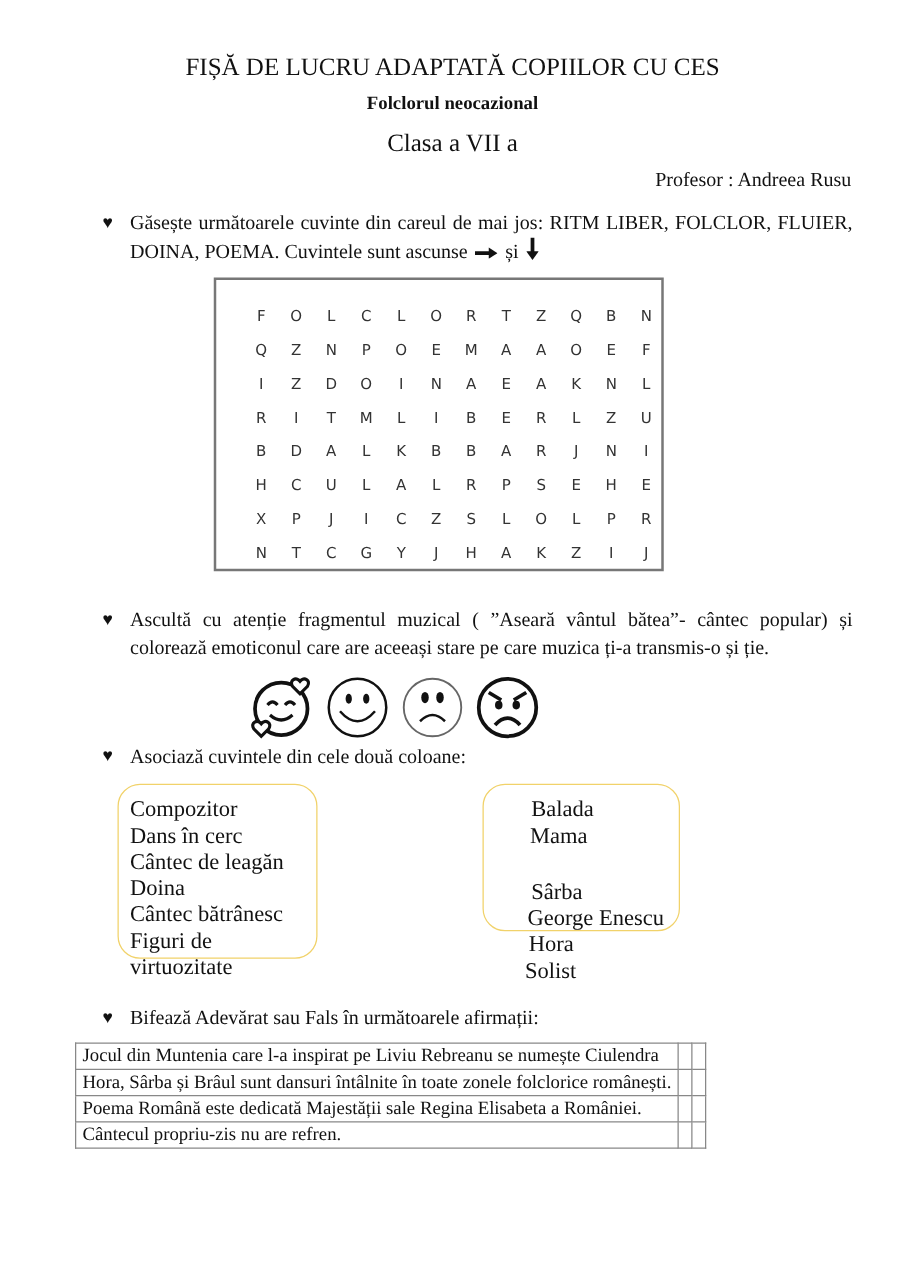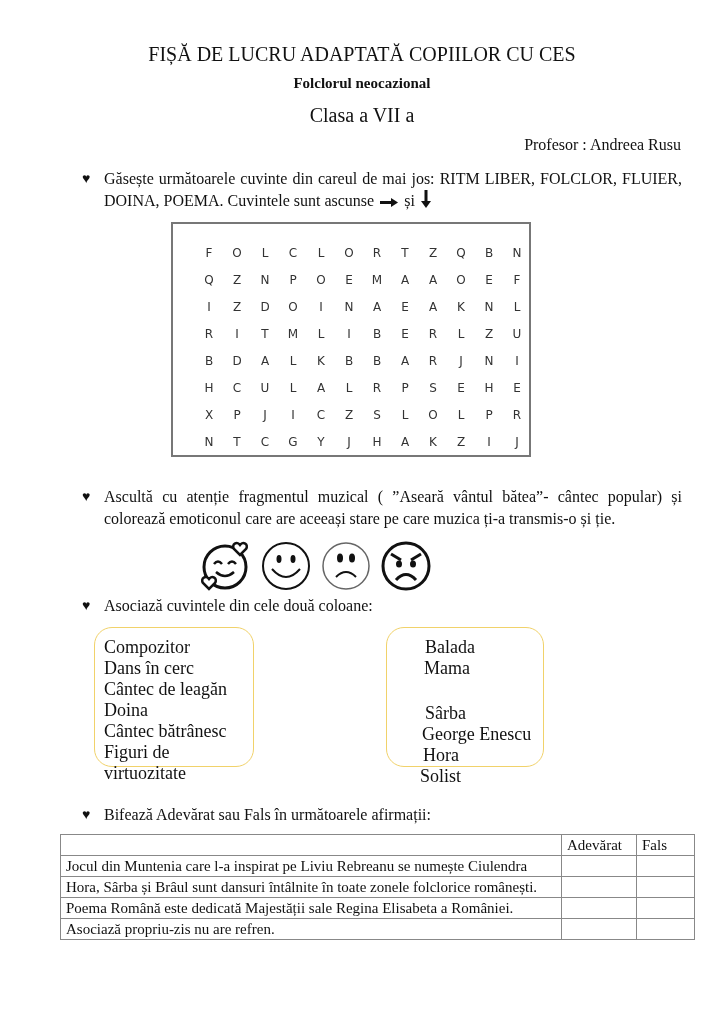--- a/index.html
+++ b/index.html
@@ -39,21 +39,21 @@
     .grid span { text-align: center; line-height: 27px; }
     
     .emotes { left: 200px; top: 540px; display: flex; gap: 8px; }
     .emote { width: 52px; height: 52px; }
     
     .match-box {
       border: 1.5px solid #f1d26a; border-radius: 18px; box-sizing: border-box;
       font-size: 18px; line-height: 21px;
     }
     .left-box { left: 94px; top: 627px; width: 160px; height: 140px; padding: 9px 0 0 9px; }
-    .right-box { left: 386px; top: 627px; width: 158px; height: 140px; padding: 9px 0 0 0; }
+    .right-box { left: 386px; top: 627px; width: 158px; height: 118px; padding: 9px 0 0 0; }
     .right-box div:nth-child(1) { padding-left: 38px; }
     .right-box div:nth-child(2) { padding-left: 37px; }
     .right-box div:nth-child(3) { padding-left: 38px; margin-top: 24px; }
     .right-box div:nth-child(4) { padding-left: 35px; }
     .right-box div:nth-child(5) { padding-left: 36px; }
     .right-box div:nth-child(6) { padding-left: 33px; }
     
     table.tf {
       position: absolute; left: 60px; top: 834px; border-collapse: collapse;
       font-size: 15px; font-family: "Liberation Serif", serif;
@@ -249,39 +249,34 @@
   <div>Solist</div>
 </div>
 
 <div class="abs task task4">
   <span class="bullet">♥</span>
   <span class="txt">Bifează  Adevărat sau Fals în următoarele afirmații:</span>
 </div>
 
 <table class="tf">
   <tbody>
-      <tr>
-    <th class="c0"></th>
-    <th class="c1">Adevărat</th>
-    <th class="c2">Fals</th>
-  </tr>
   <tr>
     <td>Jocul din Muntenia care l-a inspirat pe Liviu Rebreanu se numește Ciulendra</td>
     <td></td>
     <td></td>
   </tr>
   <tr>
     <td>Hora, Sârba și Brâul sunt dansuri întâlnite în toate zonele folclorice românești.</td>
     <td></td>
     <td></td>
   </tr>
   <tr>
     <td>Poema Română este dedicată Majestății sale Regina Elisabeta a României.</td>
     <td></td>
     <td></td>
   </tr>
   <tr>
-    <td>Asociază propriu-zis nu are refren.</td>
+    <td>Cântecul propriu-zis nu are refren.</td>
     <td></td>
     <td></td>
   </tr>
 </tbody>
   </table>
 
 </body></html>

